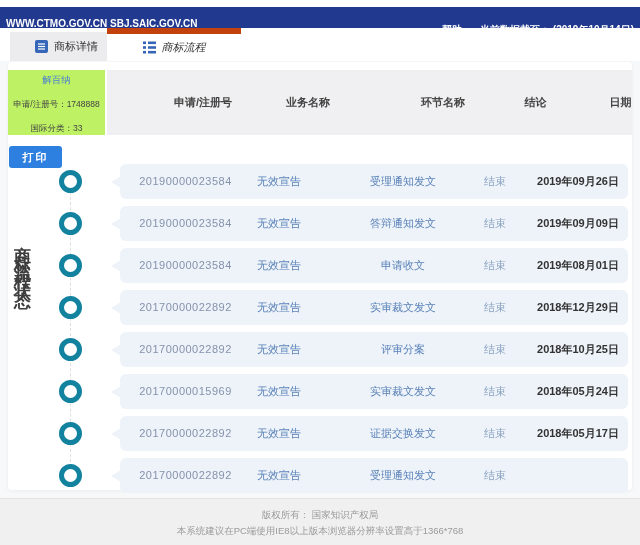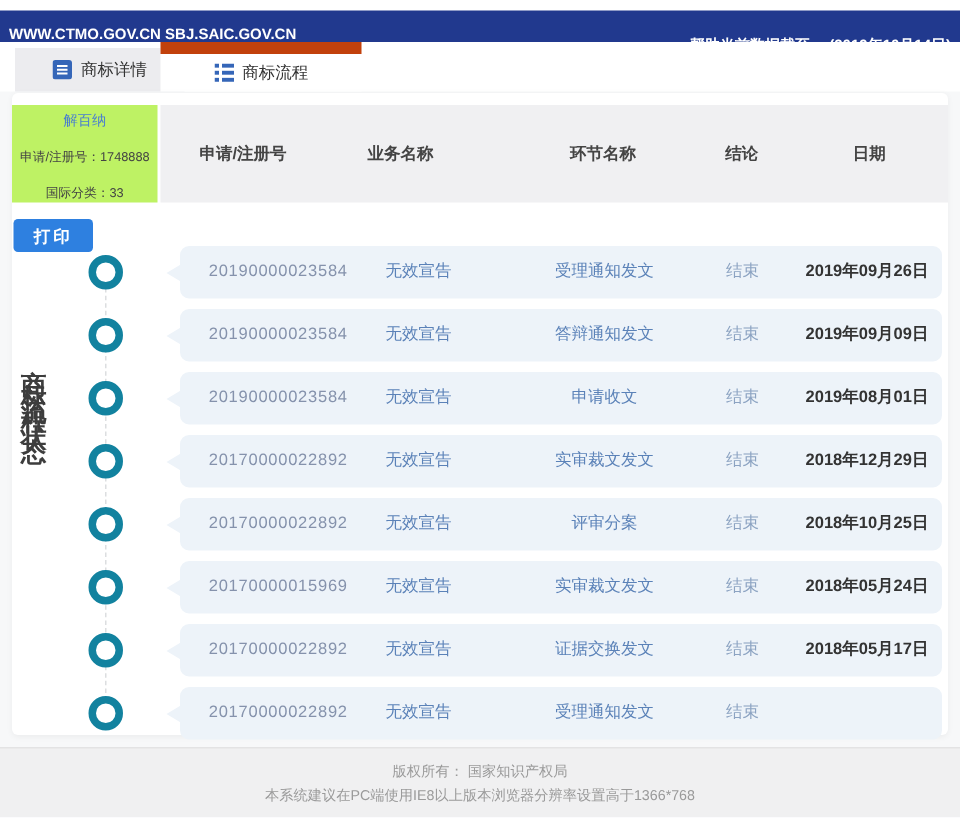--- a/index.html
+++ b/index.html
@@ -8,41 +8,41 @@
   }
   *{margin:0;padding:0;box-sizing:border-box;font-family:"Liberation Sans","DejaVu Sans",sans-serif;}
   body{background:#fff;}
   #stage{position:relative;width:640px;height:545px;background:#F7F8F9;overflow:hidden;}
   .top-white{position:absolute;left:0;top:0;width:640px;height:61px;background:#fff;}
 
   
   .topbar{position:absolute;left:0;top:7px;width:640px;height:21px;background:var(--c-topbar);
     display:flex;align-items:center;justify-content:space-between;padding:0 6px;}
   .topbar span{color:#fff;font-size:10px;font-weight:bold;white-space:nowrap;margin-top:12px;}
-  .topbar-right{display:flex;align-items:center;}
+  .topbar-right{display:flex;gap:18px;align-items:center;}
 
   
   .tab{position:absolute;display:flex;align-items:center;justify-content:center;gap:6px;
     font-size:11px;color:#333;cursor:pointer;}
   .tab-inactive{left:10px;top:32px;width:113px;height:29px;background:#ECECEF;}
-  .tab-active{left:107px;top:28px;width:134px;height:33px;background:#fff;border-top:8px solid #c2410c;}
+  .tab-active{left:107px;top:28px;width:134px;height:33px;background:#fff;border-top:6px solid #c2410c;font-style:italic;}
   .tab svg{display:block;}
 
   
   .content-card{position:absolute;left:8px;top:62px;width:624px;height:428px;background:#fff;
     border-radius:4px;box-shadow:0 1px 4px rgba(0,0,0,.05);}
 
   
   .info-panel{position:absolute;left:8px;top:70px;width:97px;height:65px;background:#bef264;
     display:flex;flex-direction:column;align-items:center;justify-content:flex-end;gap:12px;}
   .info-panel .tm-name{color:#4A7FD0;font-size:9.5px;}
   .info-panel .tm-line{color:#444;font-size:8.5px;white-space:nowrap;}
   .header-band{position:absolute;left:107px;top:70px;width:525px;height:65px;background:#F0F0F2;}
   .header-band .th{position:absolute;top:0;height:100%;display:flex;align-items:center;
-    justify-content:center;font-size:11px;font-weight:bold;color:#444;}
+    justify-content:center;font-size:11px;font-weight:bold;color:#444;margin-left:41px;}
   .th0{left:0;width:110px;} .th1{left:100px;width:120px;} .th2{left:235px;width:120px;}
   .th3{left:340px;width:95px;} .th4{left:420px;width:105px;}
 
   
   .print-btn{position:absolute;left:9px;top:146px;width:53px;height:22px;background:var(--c-accent);
     border:none;border-radius:3px;color:#fff;font-size:11px;font-weight:bold;cursor:pointer;
     display:flex;align-items:center;justify-content:center;letter-spacing:2px;text-align:right;}
 
   
   .vertical-title{position:absolute;left:11px;top:233px;writing-mode:vertical-lr;text-orientation:upright;

